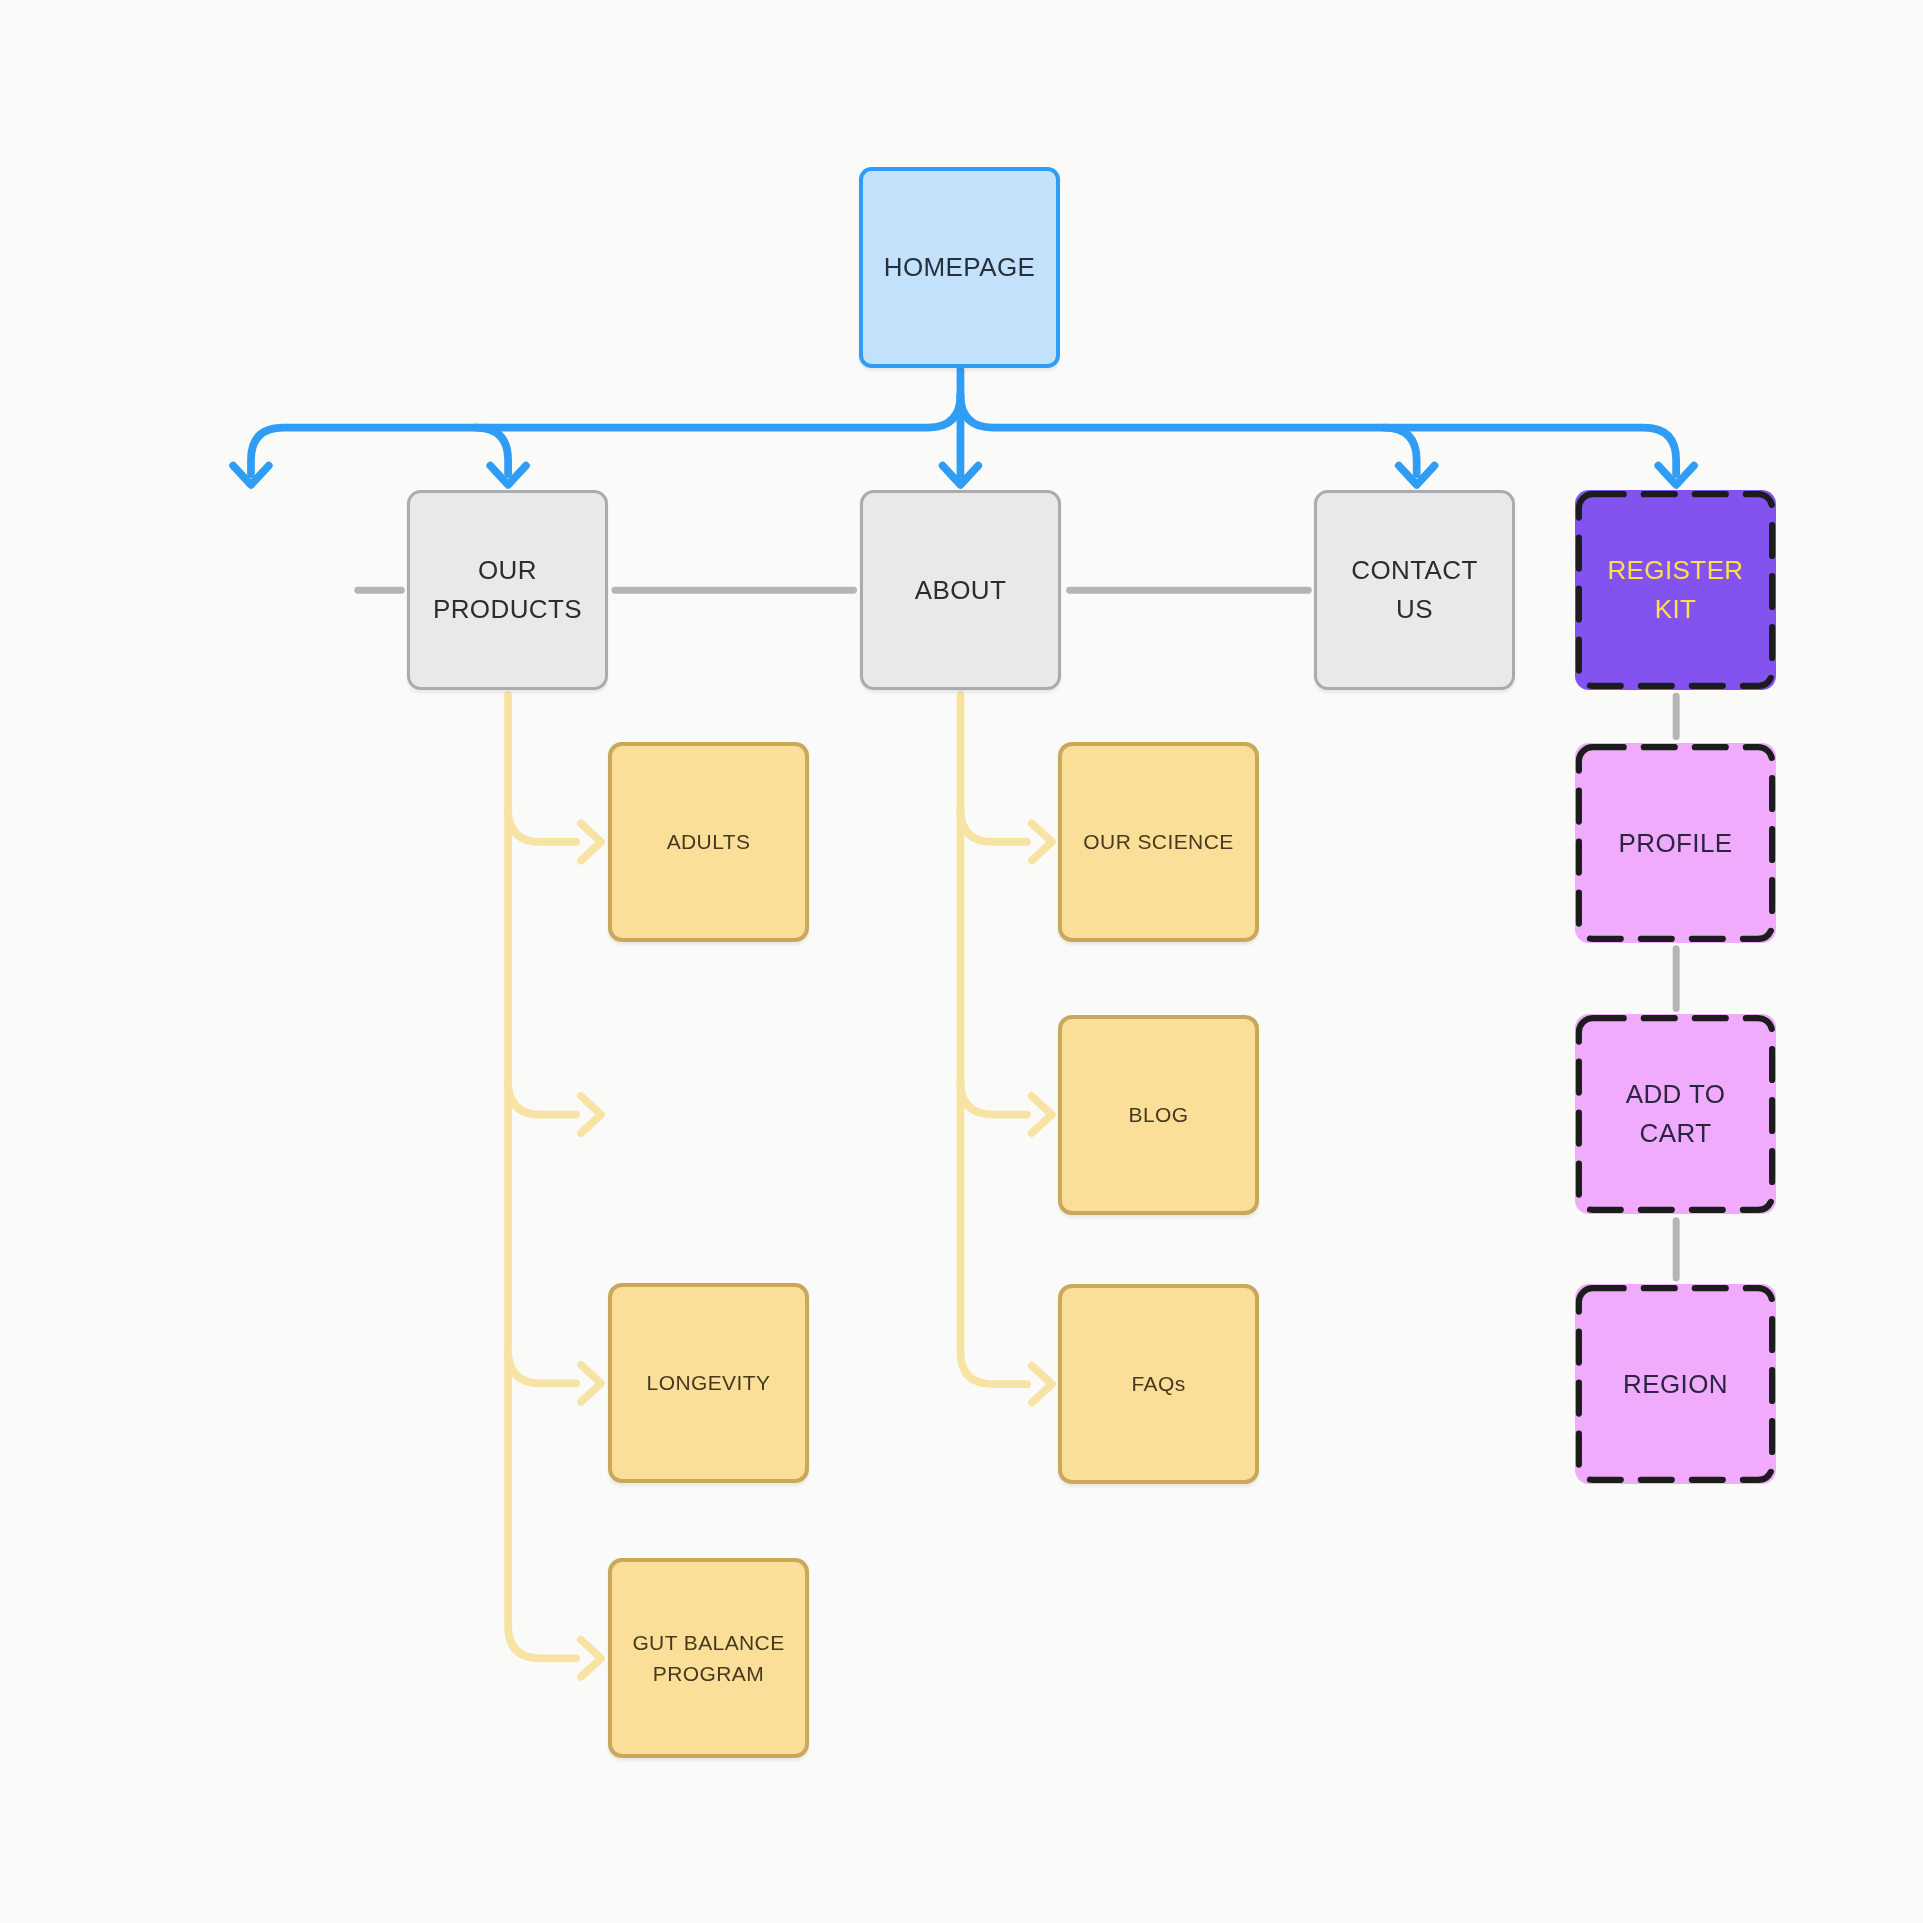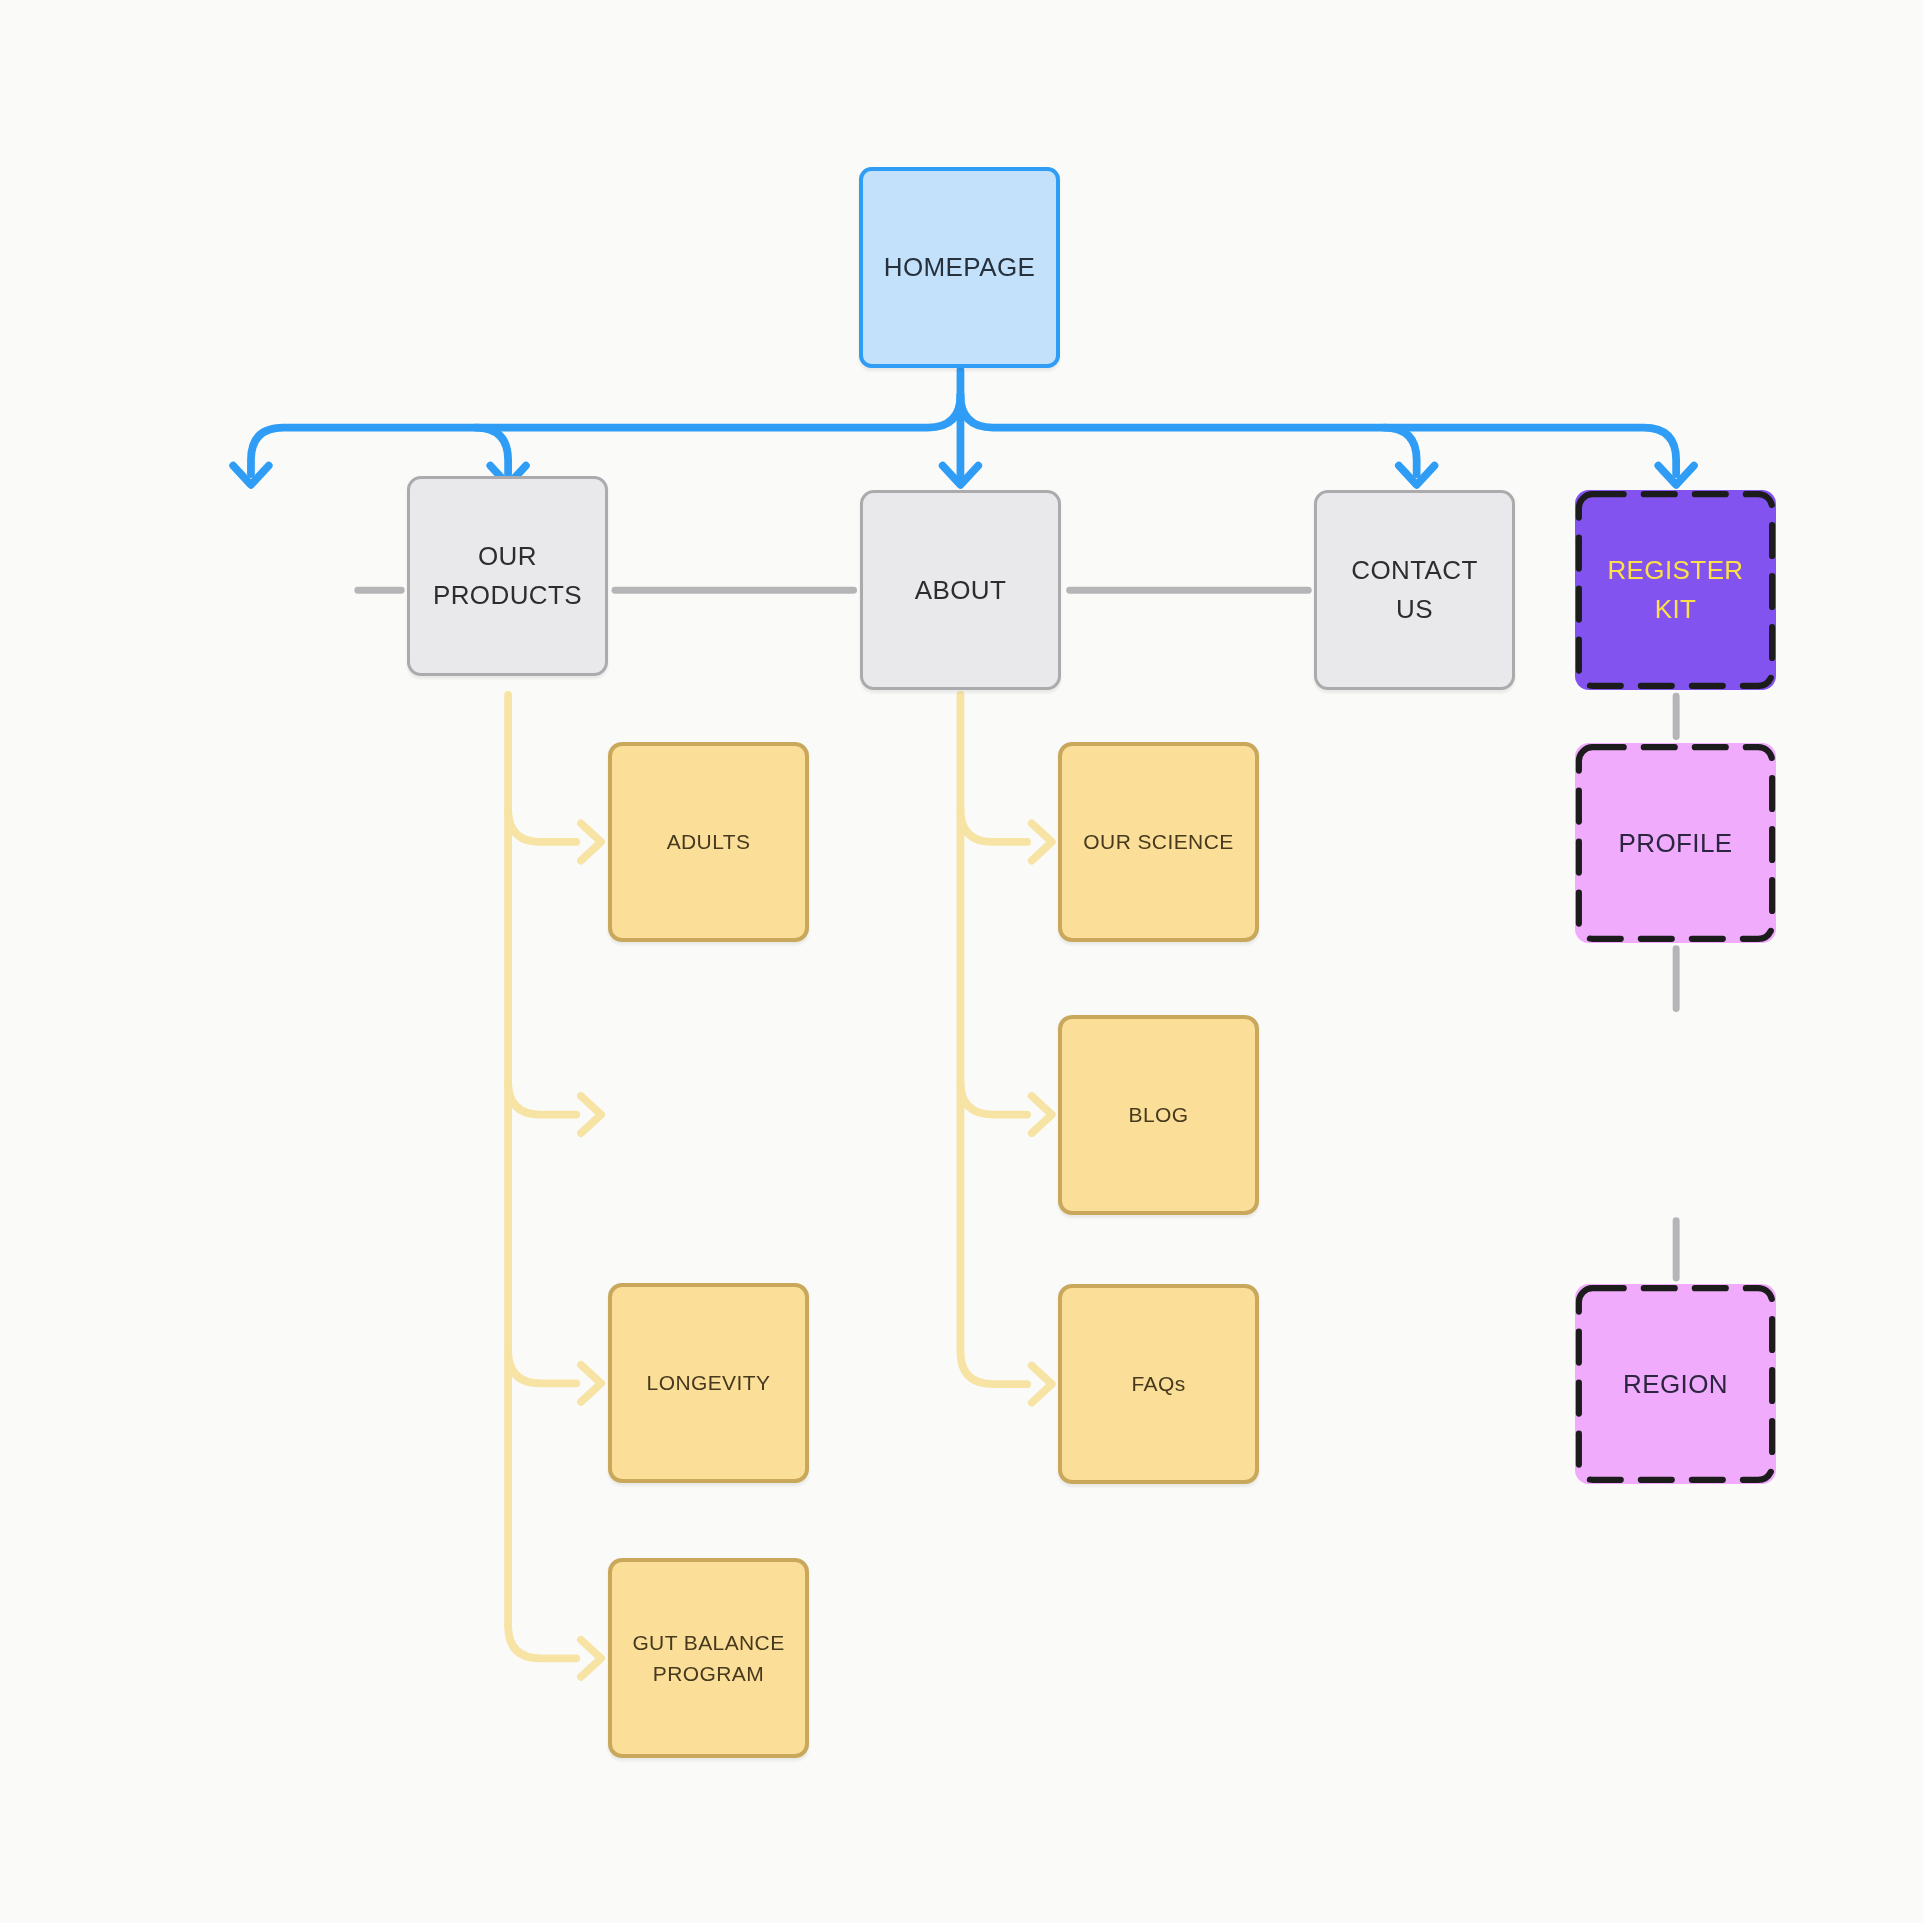--- a/index.html
+++ b/index.html
@@ -29,21 +29,21 @@
     left:859px;top:167px;height:201px;
     background:#C3E1FB;border:4.6px solid #2F9DF5;border-radius:12.4px;
     font-size:26px;color:#26313C;padding:0 7.7px;
   }
   
   .gray{
     background:#E9E8EA;border:3.9px solid #ABAAAD;
     font-size:26px;color:#2D2D2F;padding:0 23px;
   }
   .n-about{left:150px;top:490px;}
-  .n-products{left:407px;top:476px;}
+  .n-products{left:407px;top:490px;}
   .n-learn{left:860px;top:490px;}
   .n-contact{left:1314px;top:490px;}
   
   .yellow{
     background:#FBDF99;border:4.6px solid #C9A85C;
     font-size:21px;color:#46391E;padding:0 15.5px;
   }
   .n-adults{left:608px;top:742px;}
   .n-kids{left:608px;top:1015px;}
   .n-longevity{left:608px;top:1283px;}
@@ -157,20 +157,26 @@
   <div class="node yellow n-faqs">
     <span class="lbl">FAQs</span>
   </div>
 
   <div class="node dashed lav n-profile">
     <svg class="dashsvg" viewBox="0 0 260 258">
       <rect x="5" y="5" width="250" height="248" rx="18" fill="none" stroke="#1C1C1C" stroke-width="8" stroke-dasharray="40 26" stroke-linecap="round"></rect>
     </svg>
     <span class="lbl">PROFILE</span>
   </div>
+  <div class="node dashed lav n-cart">
+    <svg class="dashsvg" viewBox="0 0 260 258">
+      <rect x="5" y="5" width="250" height="248" rx="18" fill="none" stroke="#1C1C1C" stroke-width="8" stroke-dasharray="40 26" stroke-linecap="round"></rect>
+    </svg>
+    <span class="lbl">ADD TO CART</span>
+  </div>
   <div class="node dashed lav n-region">
     <svg class="dashsvg" viewBox="0 0 260 258">
       <rect x="5" y="5" width="250" height="248" rx="18" fill="none" stroke="#1C1C1C" stroke-width="8" stroke-dasharray="40 26" stroke-linecap="round"></rect>
     </svg>
     <span class="lbl">REGION</span>
   </div>
 
 </div>
 
 

